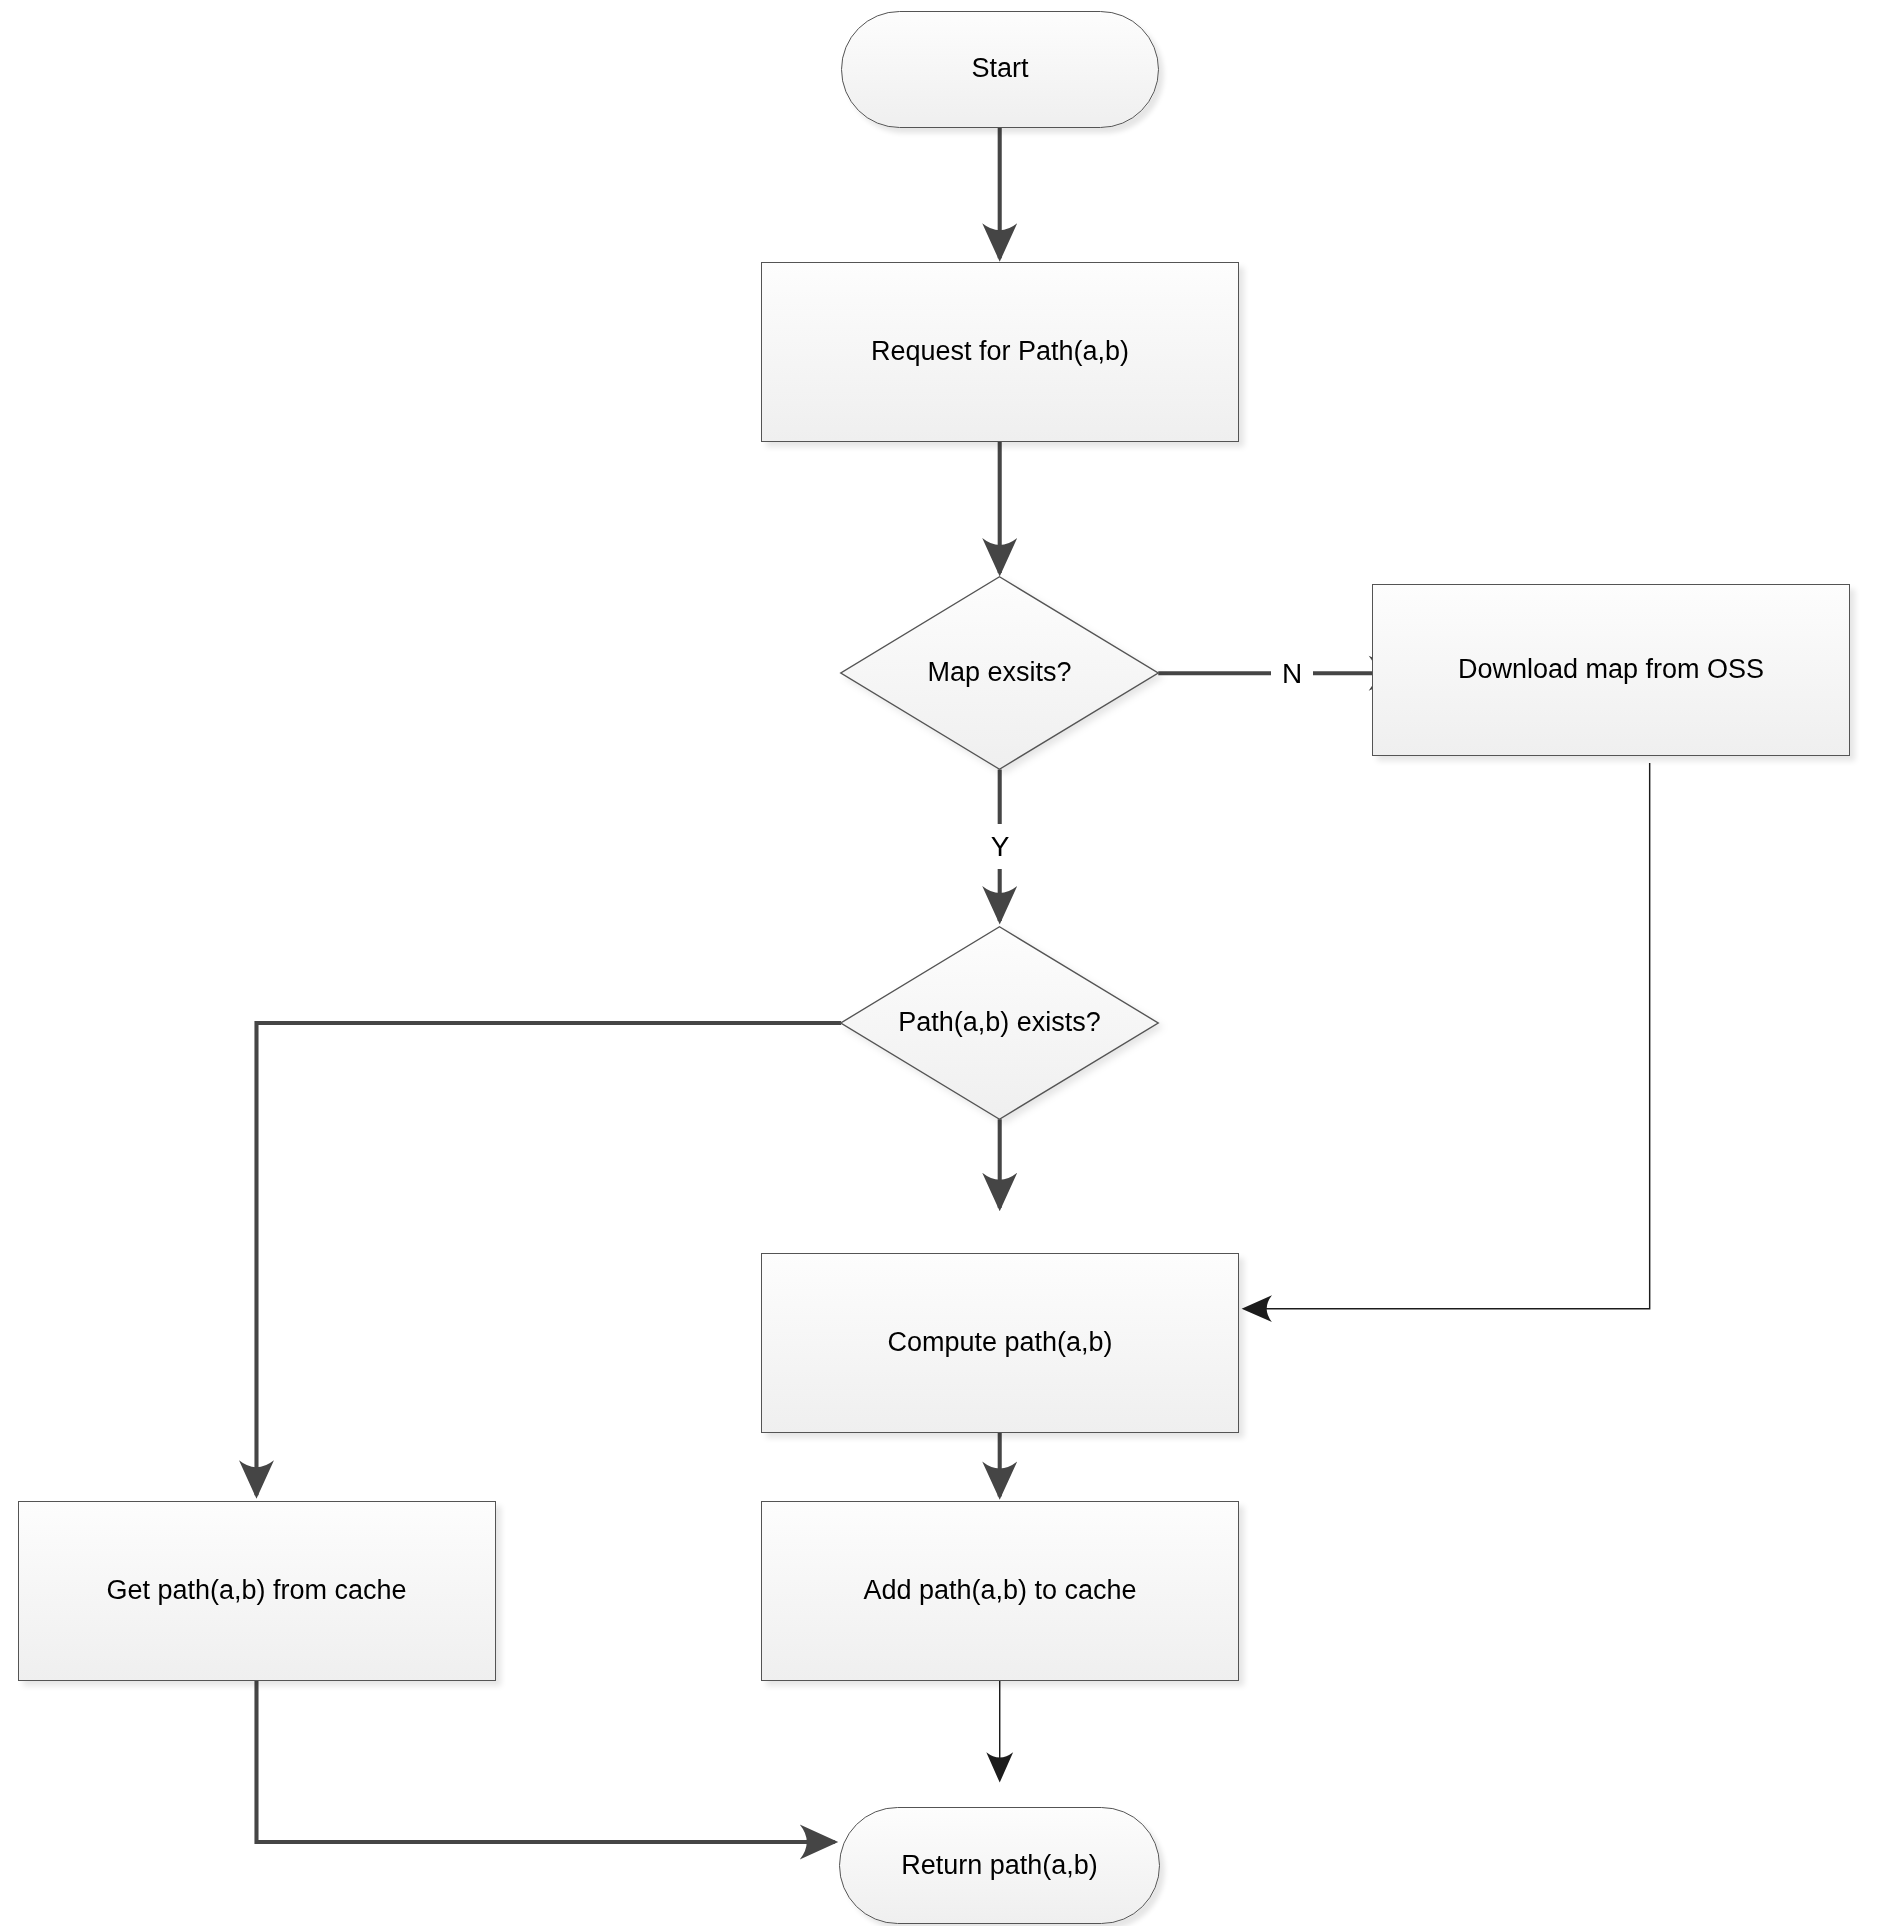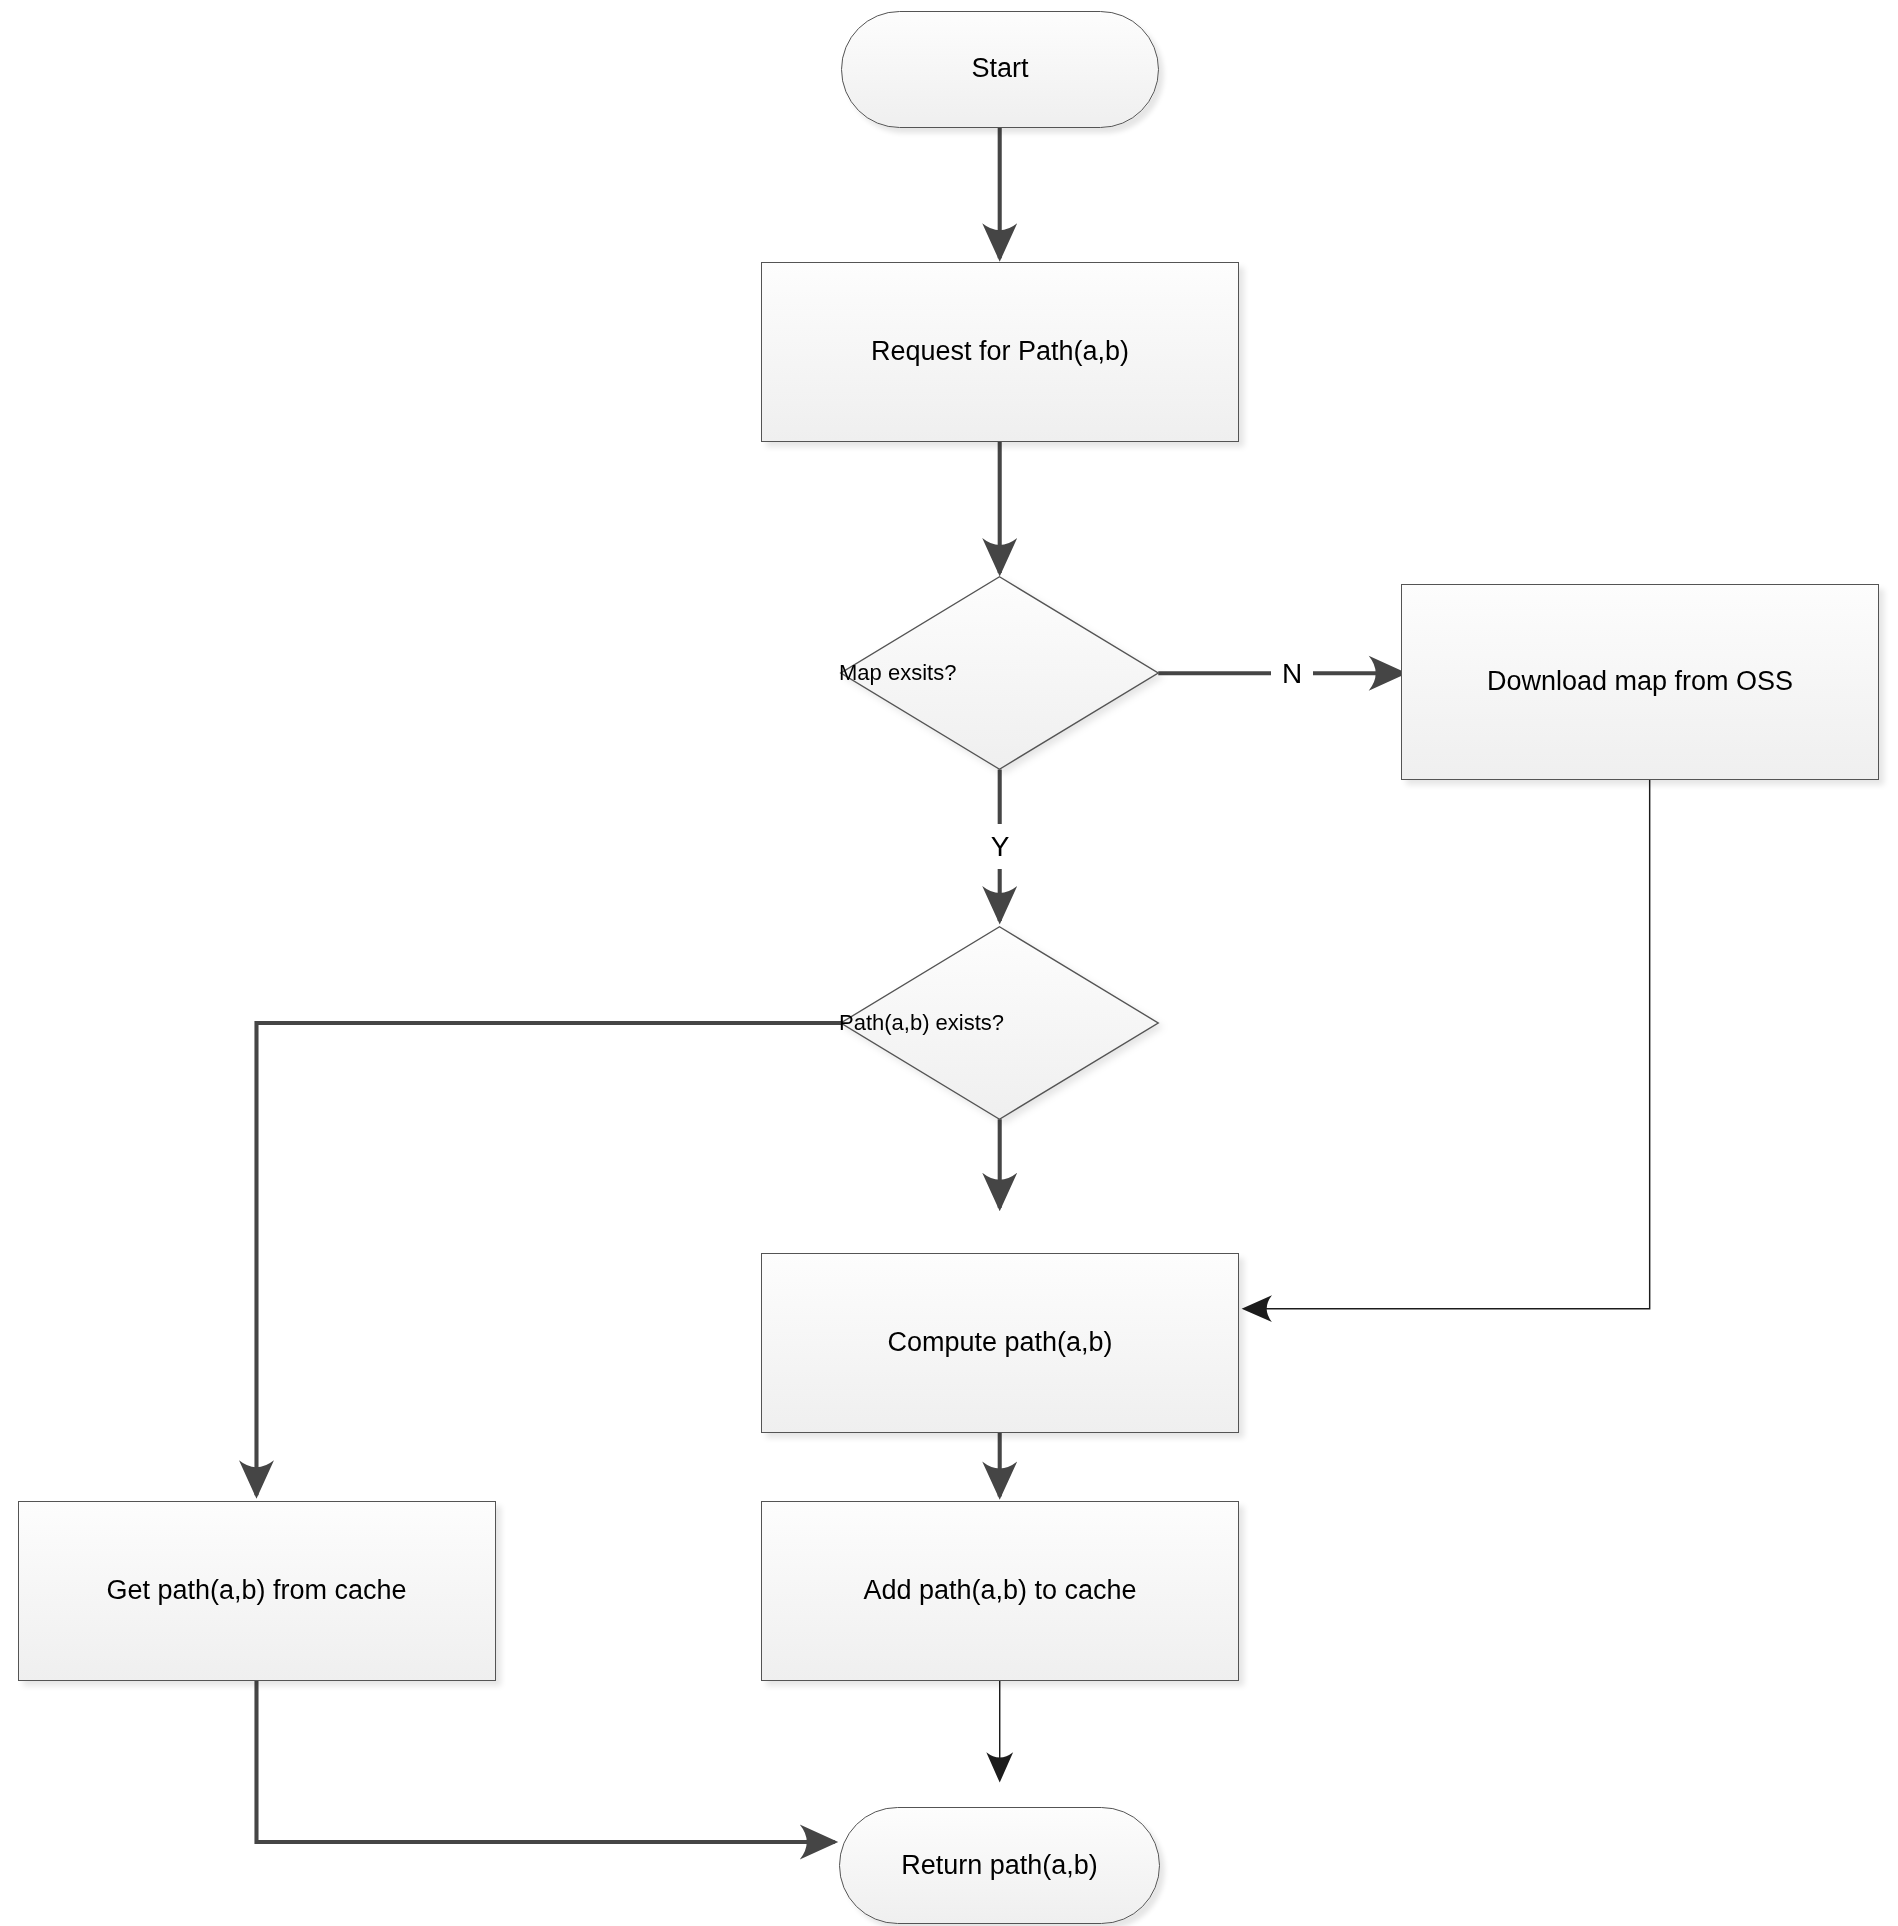--- a/index.html
+++ b/index.html
@@ -37,36 +37,36 @@
     box-sizing:border-box;
     font-size:27px;
     line-height:1.15;
     box-shadow:4.7px 5.2px 5.8px rgba(0,0,0,0.10);
   }
   .stadium{border-radius:64px;}
   .diamond-svg{position:absolute;filter:drop-shadow(4.1px 4.7px 3.5px rgba(0,0,0,0.10));}
   .diamond-shape{fill:url(#gradNode);stroke:var(--border);stroke-width:2.5px;}
   .diamond-label{
     position:absolute;
-    display:flex;align-items:center;
-    text-align:center;font-size:22px;line-height:1.15;
+    display:flex;align-items:center;justify-content:center;
+    text-align:center;font-size:27px;line-height:1.15;
   }
   .edge-label{
     position:absolute;
     display:flex;align-items:center;justify-content:center;
     background:var(--bg);
     font-size:28px;
   }
 
   
   #n-start   {left:841px;top:10.5px;  width:318px;height:117px;}
   #n-request {left:761px;top:262px; width:478px;height:180px;justify-content:center;}
   #d-map     {left:839px;top:575px; width:321px;height:196px;}
   #l-map     {left:839px;top:575px; width:321px;height:196px;}
-  #n-download{left:1401px;top:584px;width:478px;height:196px;}
+  #n-download{left:1372px;top:584px;width:478px;height:172px;}
   #d-path    {left:839px;top:925px;width:321px;height:196px;}
   #l-path    {left:839px;top:925px;width:321px;height:196px;}
   #n-compute {left:761px;top:1213px;width:478px;height:180px;margin-top:40px;}
   #n-get     {left:17.5px;  top:1501px;width:478px;height:180px;}
   #n-add     {left:761px;top:1501px;width:478px;height:180px;}
   #n-return  {left:839px;top:1784px;width:321px;height:117px;margin-top:23px;}
   #lbl-n     {left:1271px;top:651px;width:42px;height:45px;}
   #lbl-y     {left:981px;top:824px;width:38px;height:45px;}
 </style>
 </head>

